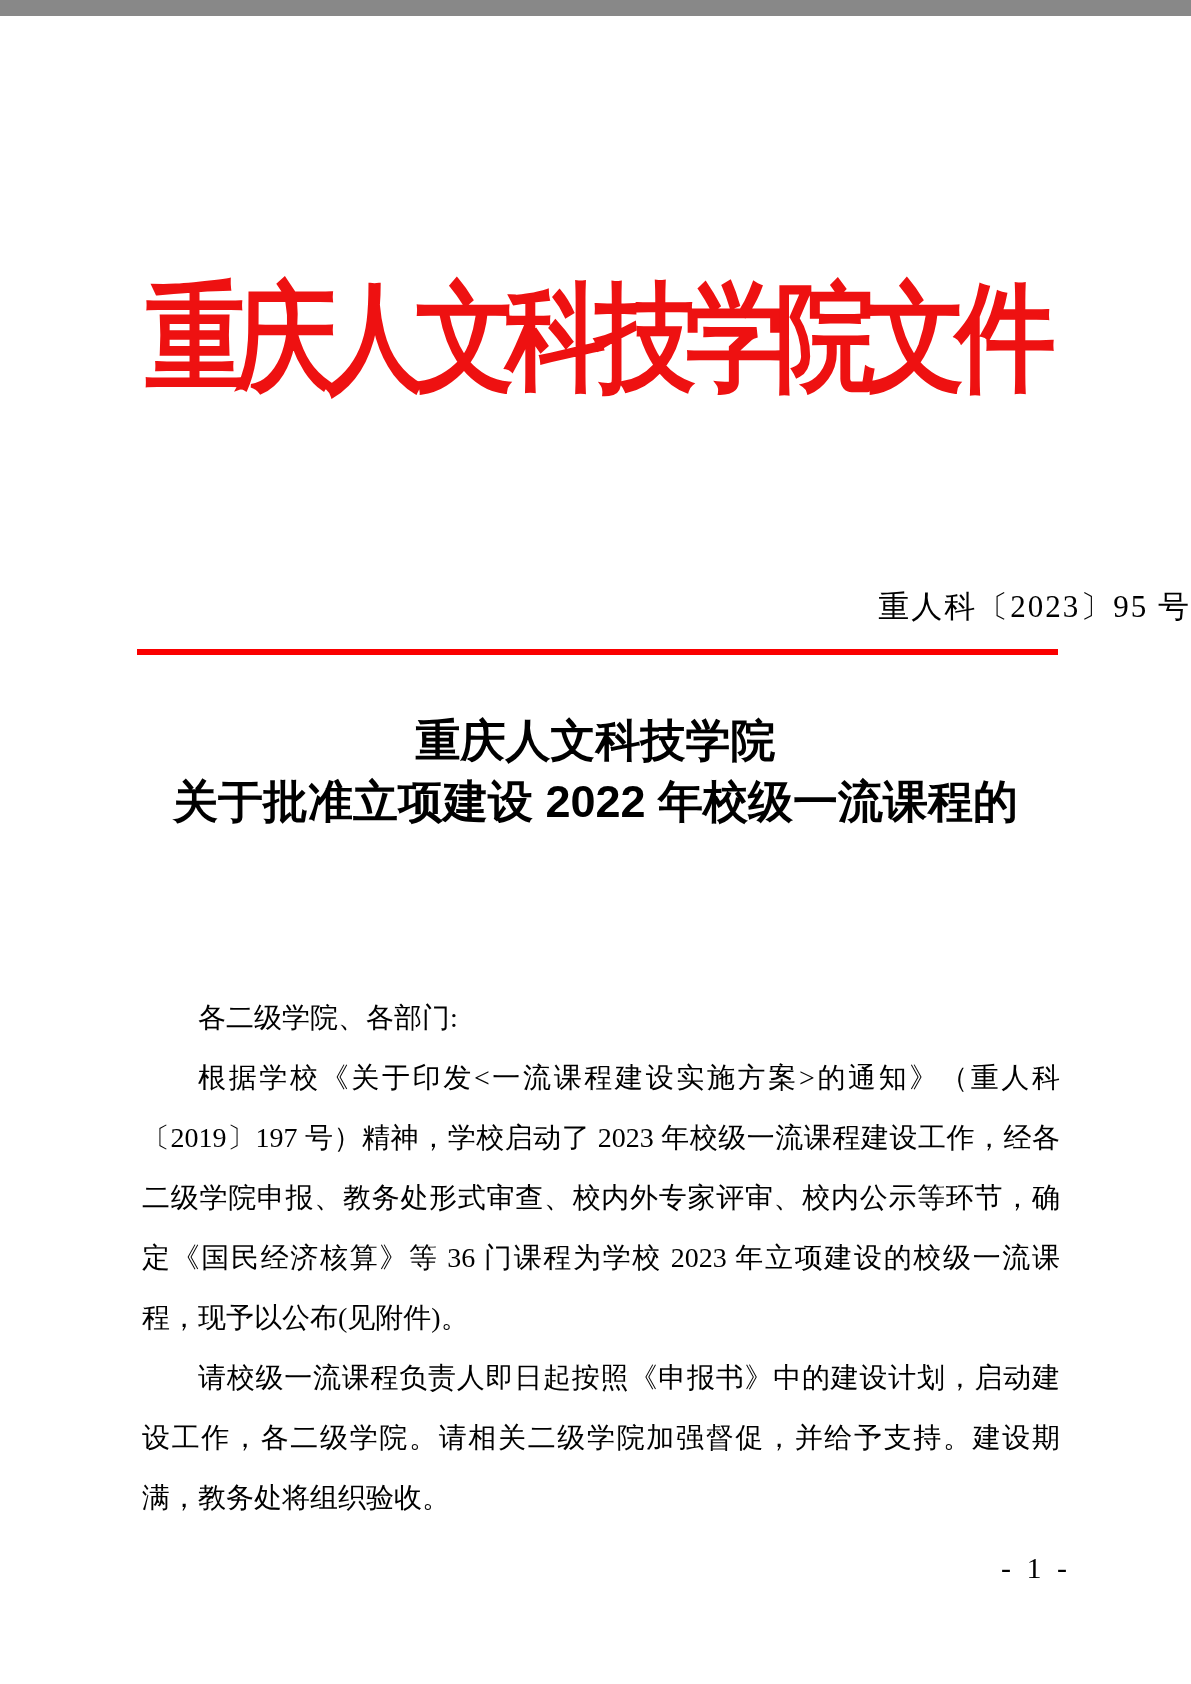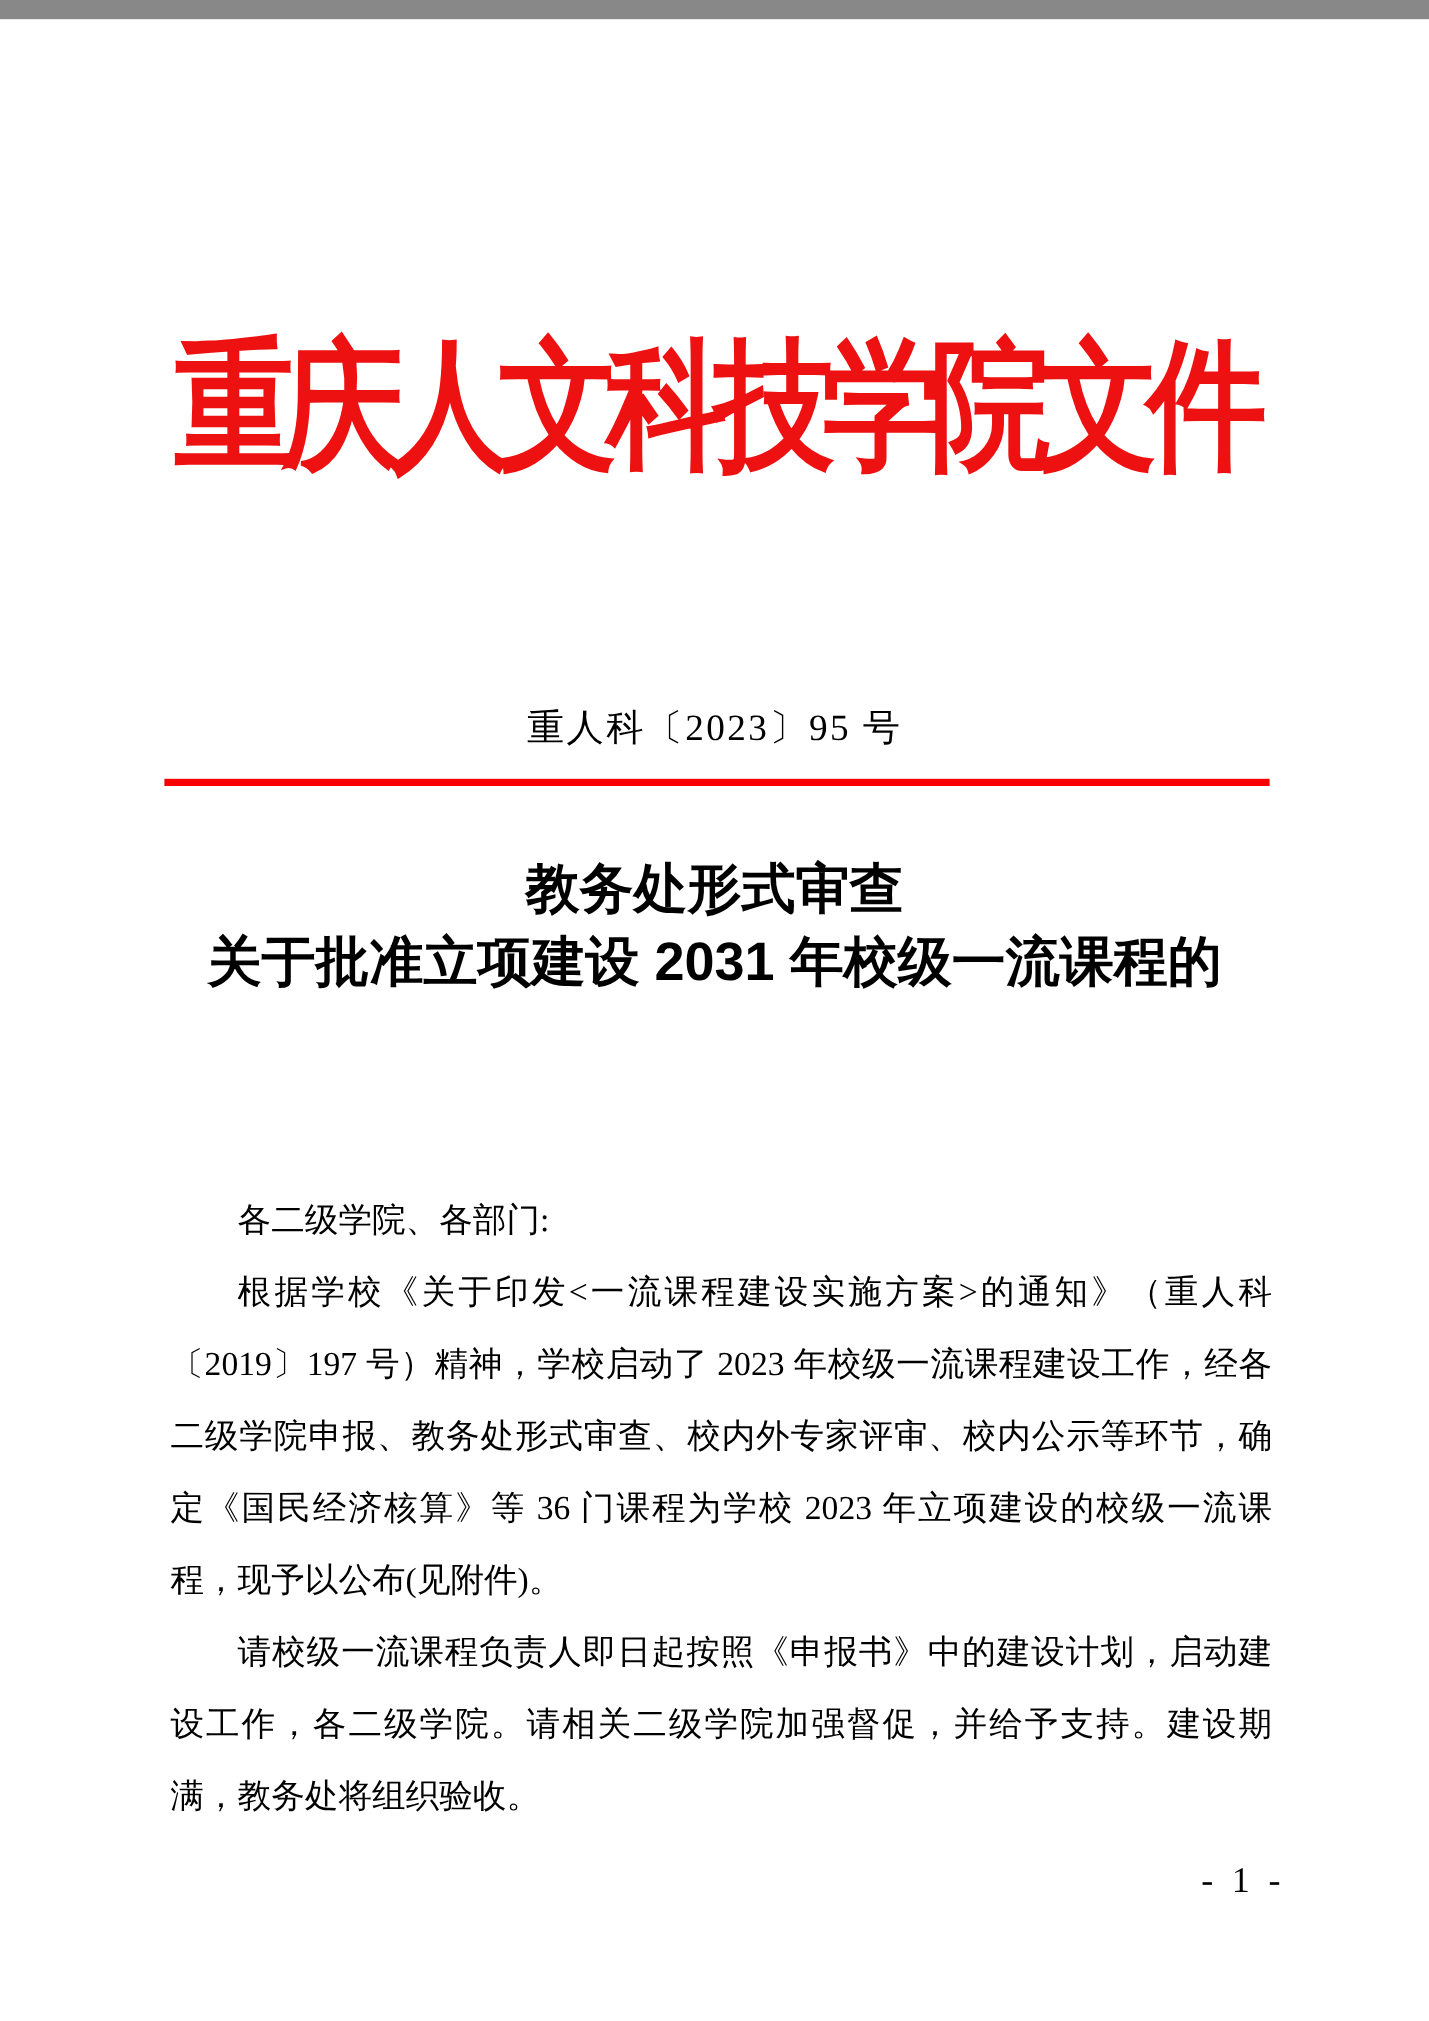--- a/index.html
+++ b/index.html
@@ -32,21 +32,21 @@
     color:var(--header-red);
     transform:scaleY(1.18);
     transform-origin:center top;
     white-space:nowrap;
   }
   .doc-number{
     position:absolute;
     top:570px;
     left:0;
     width:100%;
-    text-align:center;
+    text-align:right;
     font-size:31px;
     letter-spacing:2px;
   }
   .red-rule{
     position:absolute;
     top:633px;
     left:137px;
     width:921px;
     height:6px;
     background:var(--rule-red);
@@ -91,22 +91,22 @@
 
 <div class="page">
 
   <div class="header-title">重庆人文科技学院文件</div>
 
   <div class="doc-number">重人科〔2023〕95 号</div>
 
   <div class="red-rule"></div>
 
   <div class="doc-title">
-    <div>教务处形式审查</div>
-    <div>关于批准立项建设 2031 年校级一流课程的</div>
+    <div>重庆人文科技学院</div>
+    <div>关于批准立项建设 2022 年校级一流课程的</div>
   </div>
 
   <div class="body-text">
     <div class="para salutation">各二级学院、各部门:</div>
     <div class="para">根据学校《关于印发&lt;一流课程建设实施方案&gt;的通知》（重人科〔2019〕197 号）精神，学校启动了 2023 年校级一流课程建设工作，经各二级学院申报、教务处形式审查、校内外专家评审、校内公示等环节，确定《国民经济核算》等 36 门课程为学校 2023 年立项建设的校级一流课程，现予以公布(见附件)。</div>
     <div class="para">请校级一流课程负责人即日起按照《申报书》中的建设计划，启动建设工作，各二级学院。请相关二级学院加强督促，并给予支持。建设期满，教务处将组织验收。</div>
   </div>
 
   <div class="page-number">- 1 -</div>
 

